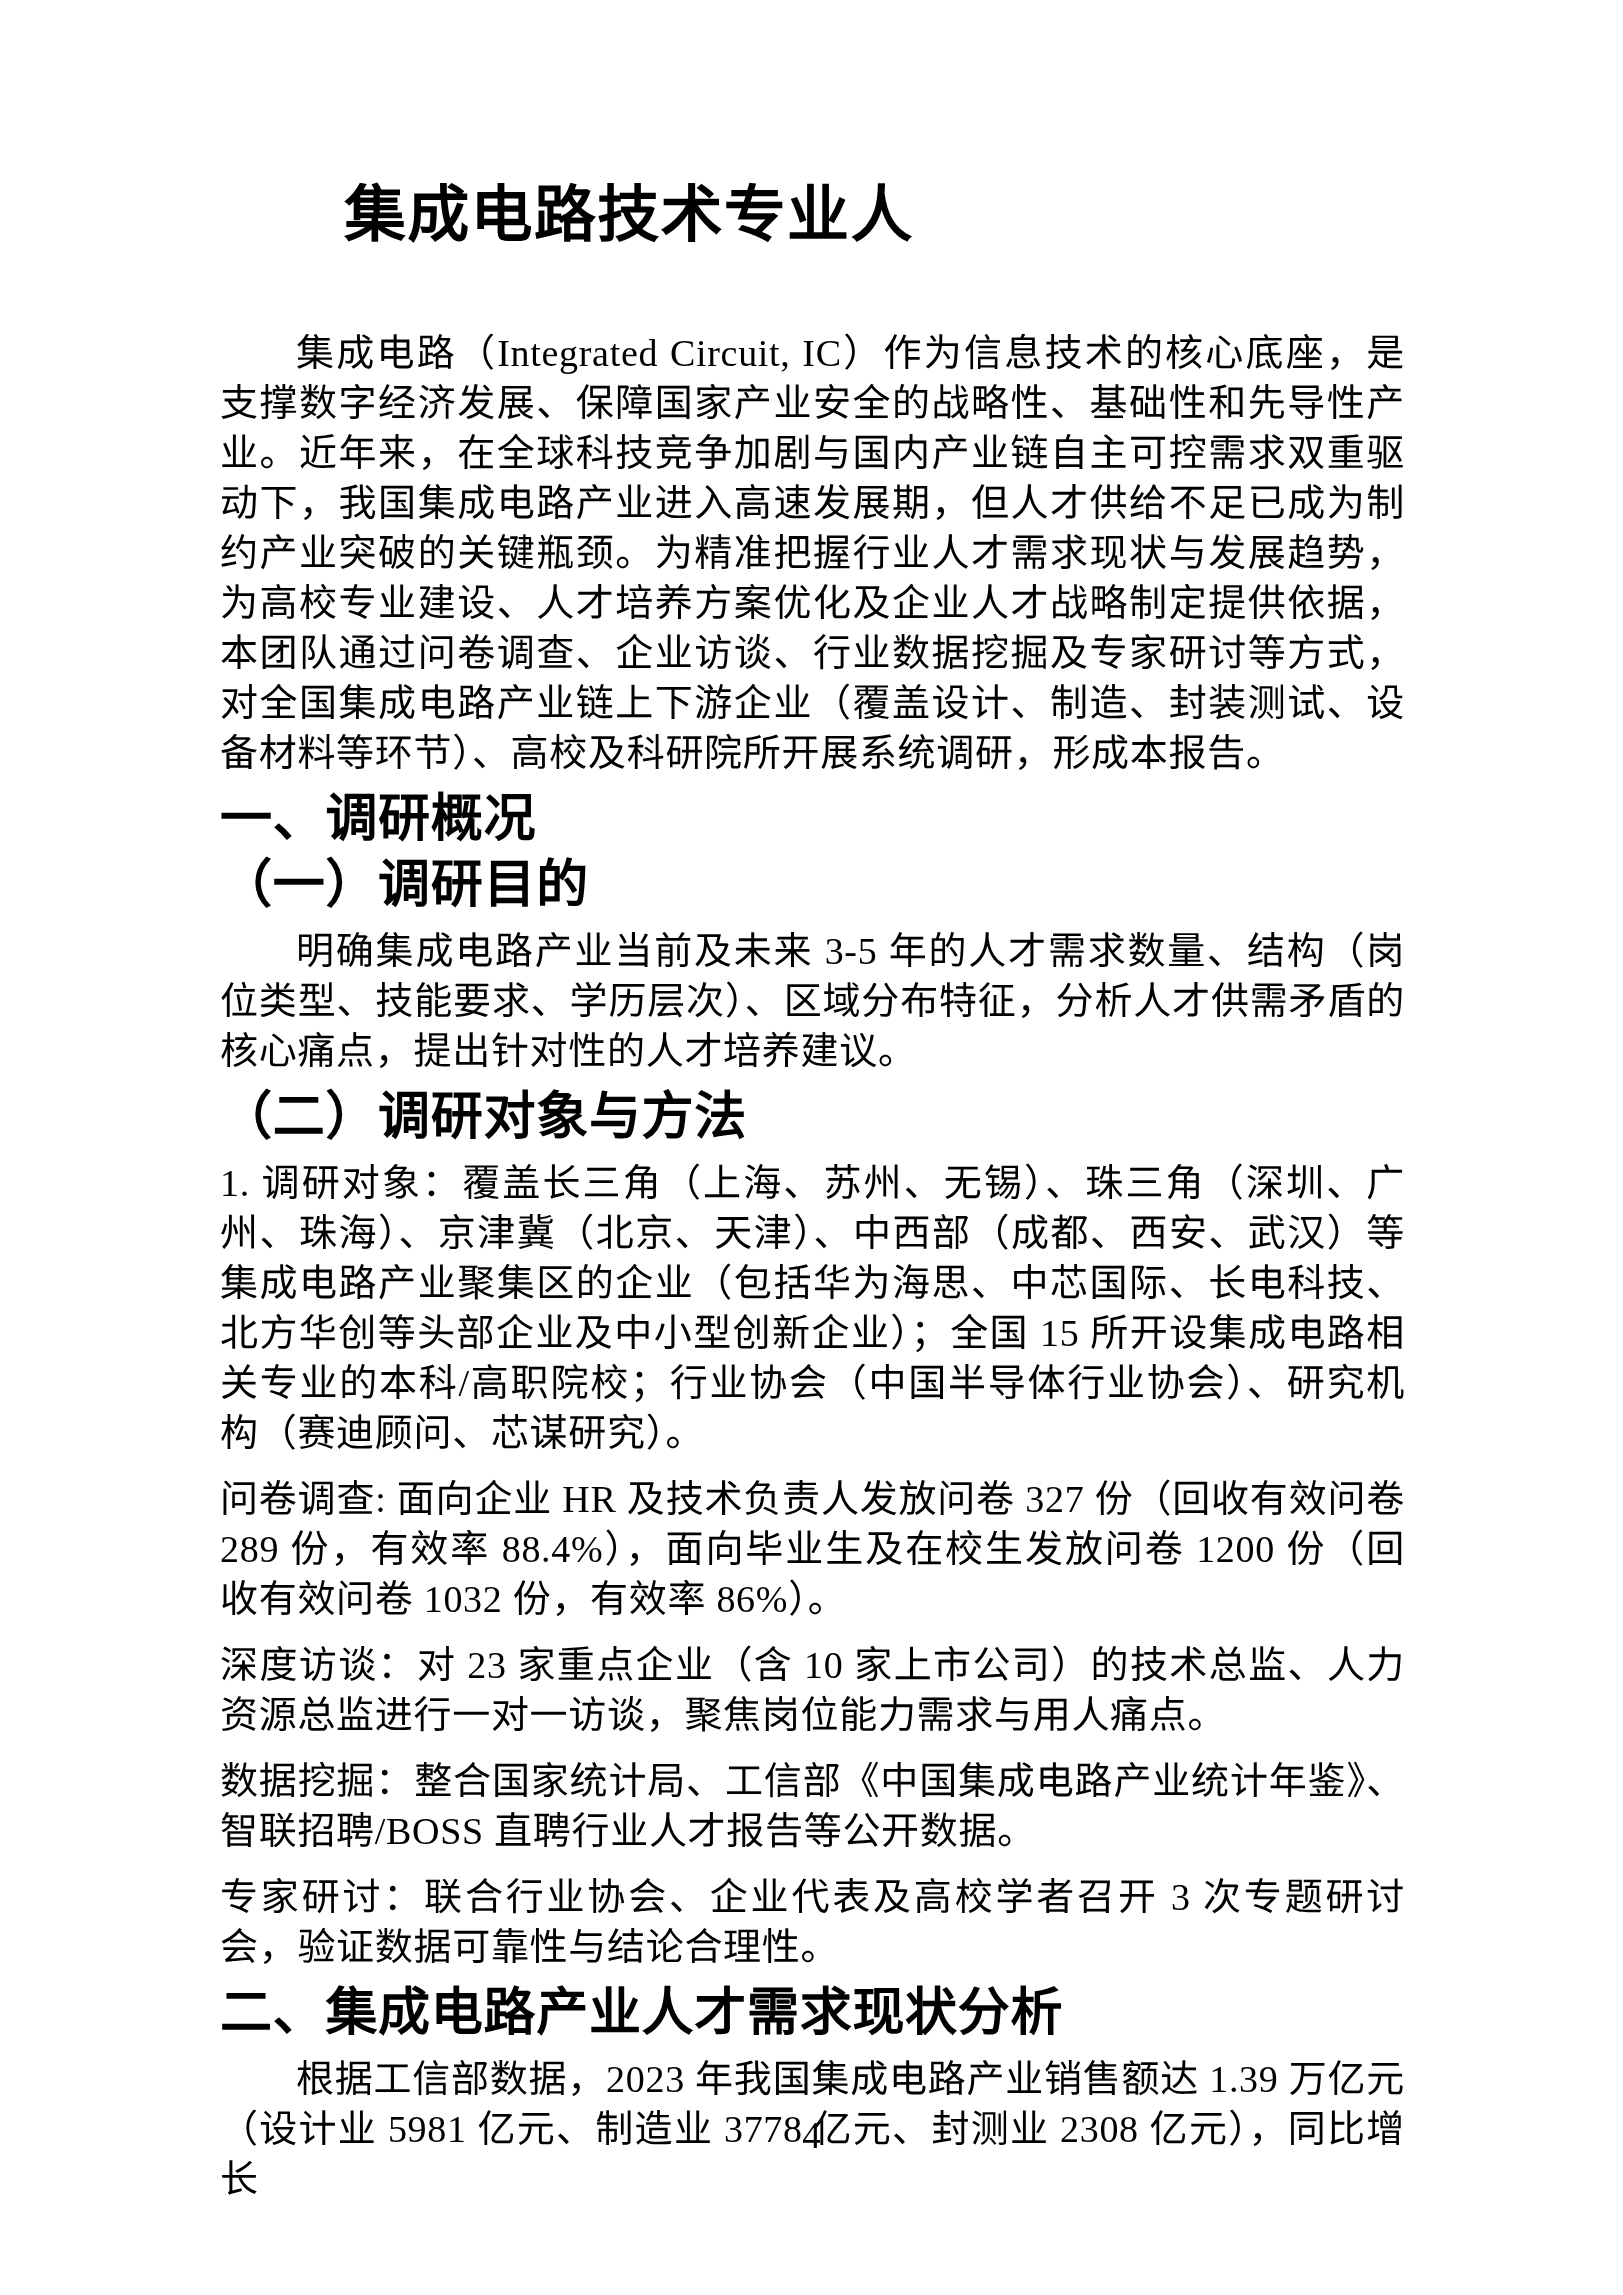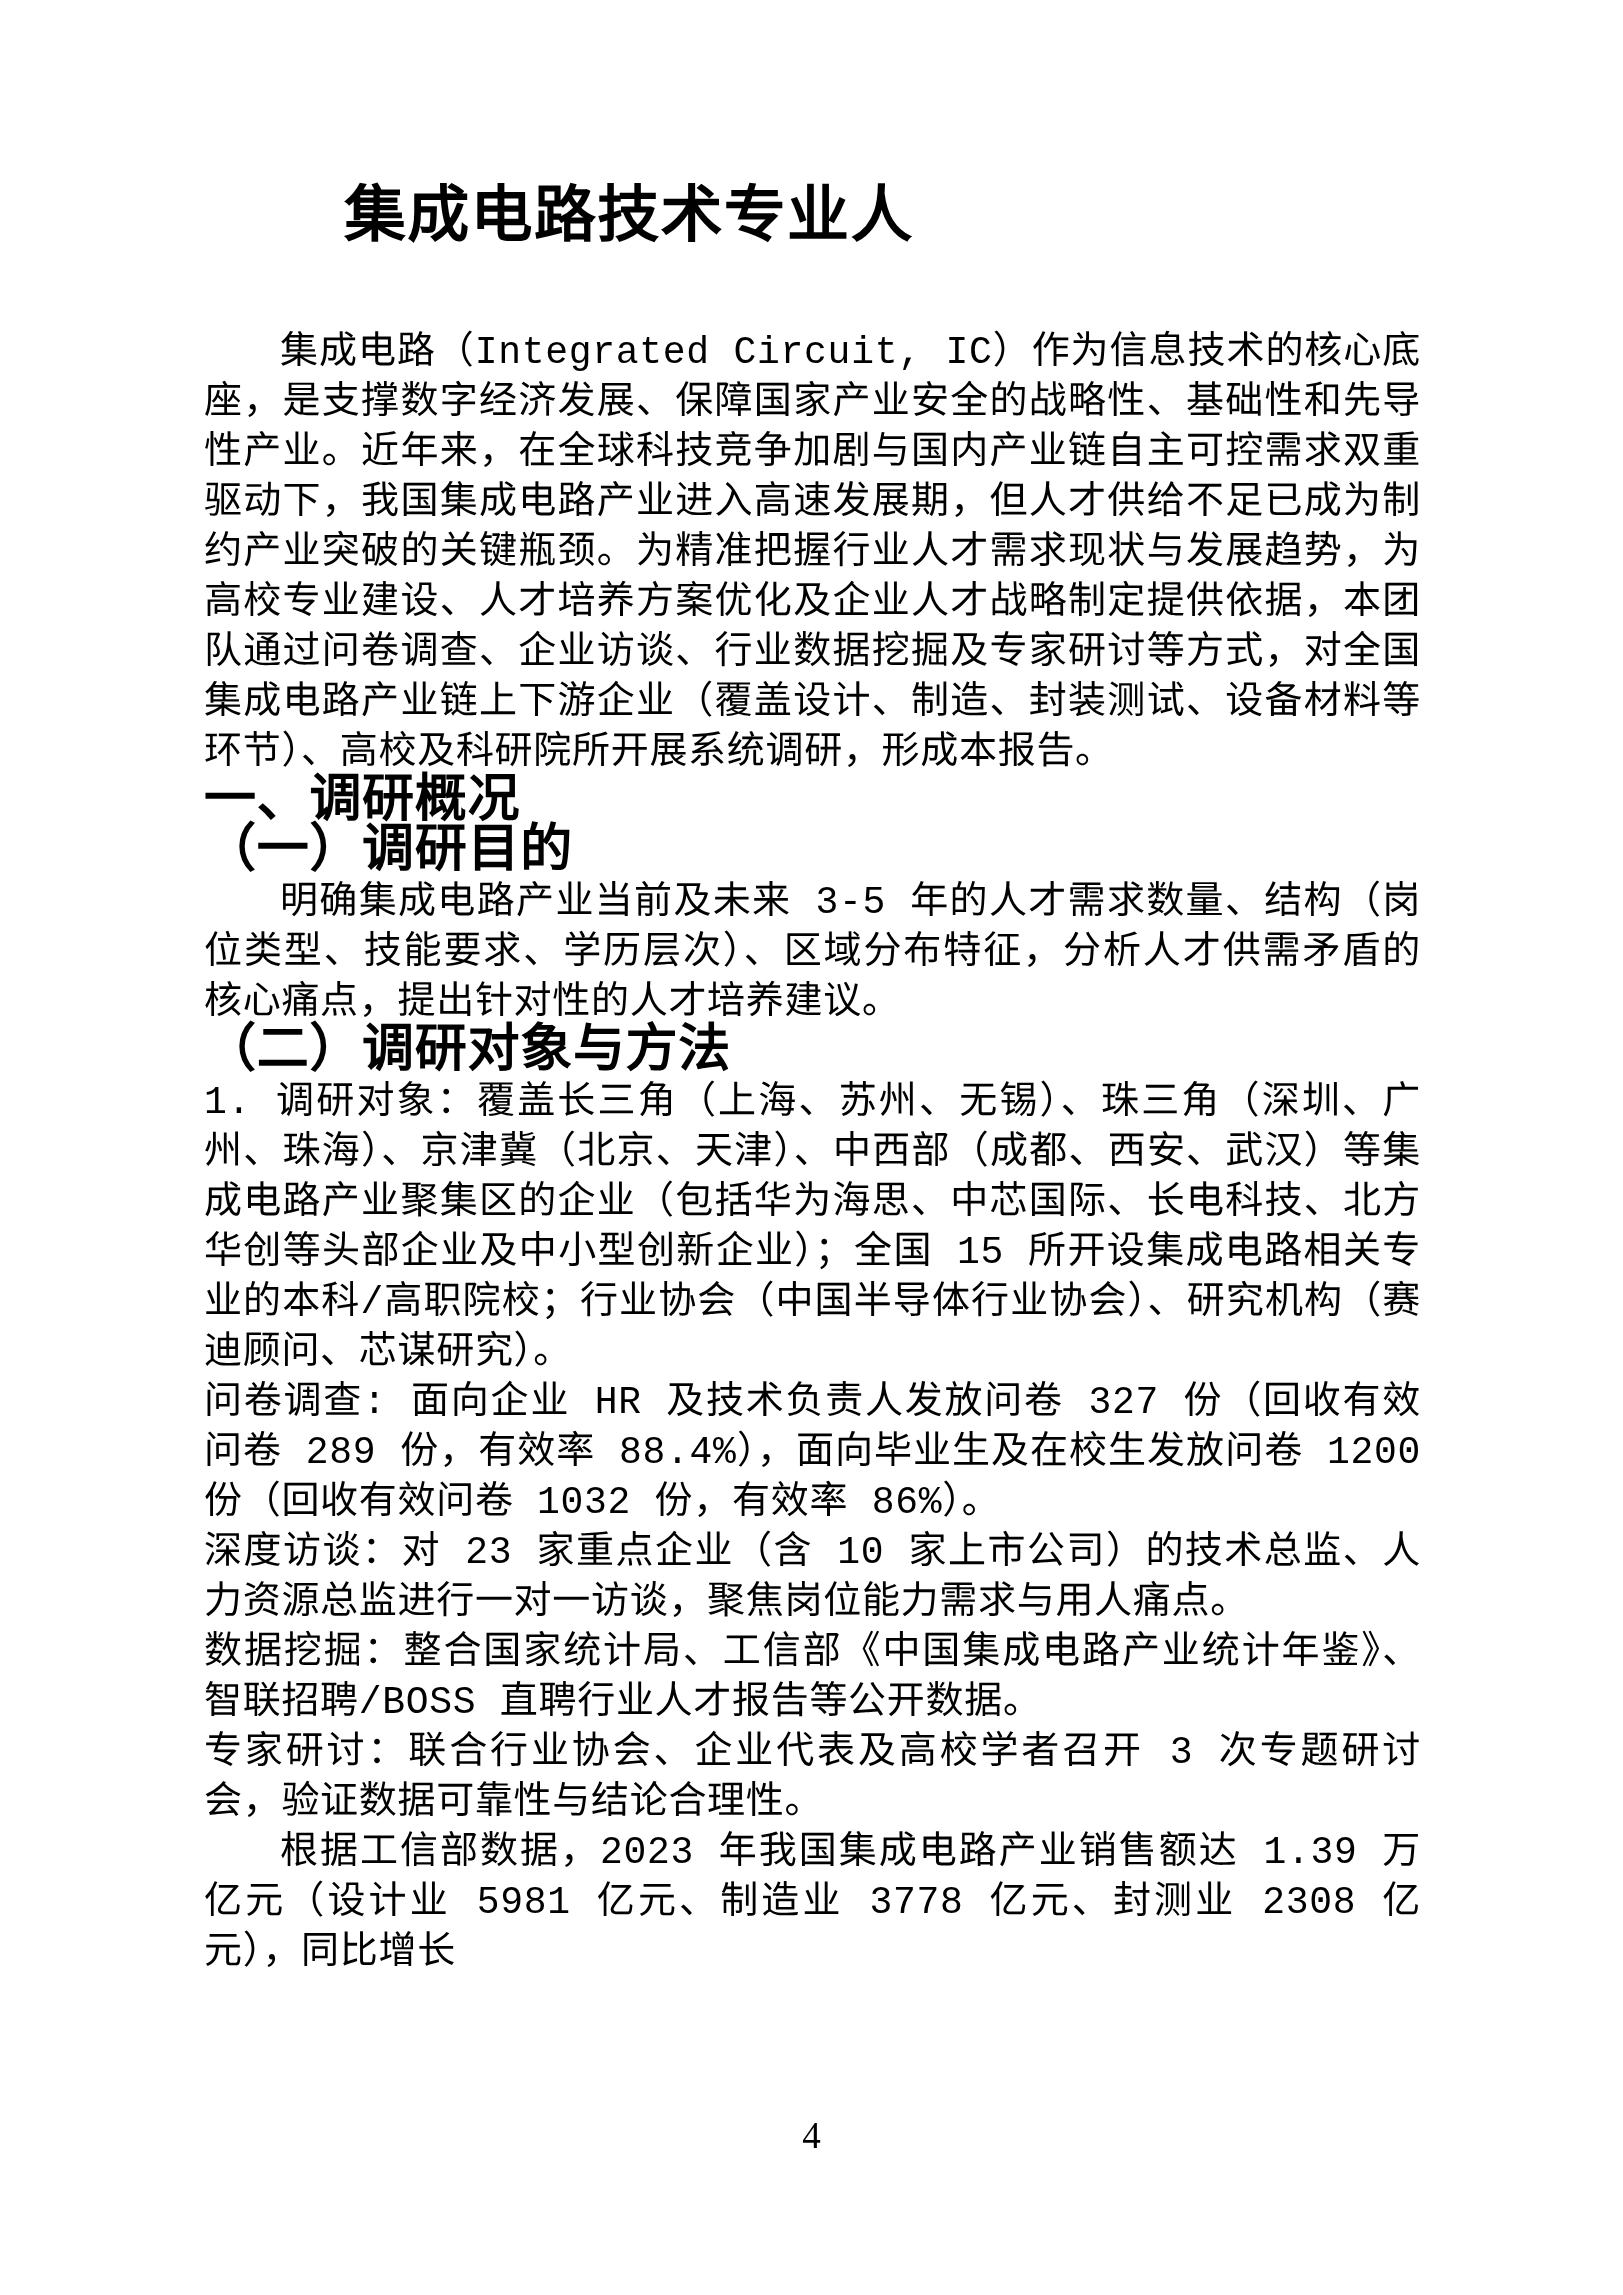--- a/index.html
+++ b/index.html
@@ -28,23 +28,22 @@
   }
   .doc-title {
     font-size: 62px;
     line-height: 82px;
     font-weight: bold;
     letter-spacing: 1.3px;
     margin: 0 0 72px 140px;
     text-align: left;
   }
   .content p {
-    margin: 0;
+    margin: 16px;
     padding: 0;
-    font-family: Liberation Mono, monospace;
   }
   .indent {
     text-indent: 2em;
   }
   .heading {
     font-weight: bold;
     font-size: 52px;
   }
   .page-num {
     position: absolute;
@@ -77,20 +76,21 @@
 
 
     <p>问卷调查: 面向企业 HR 及技术负责人发放问卷 327 份（回收有效问卷 289 份，有效率 88.4%），面向毕业生及在校生发放问卷 1200 份（回收有效问卷 1032 份，有效率 86%）。</p>
 
     <p>深度访谈：对 23 家重点企业（含 10 家上市公司）的技术总监、人力资源总监进行一对一访谈，聚焦岗位能力需求与用人痛点。</p>
 
     <p>数据挖掘：整合国家统计局、工信部《中国集成电路产业统计年鉴》、智联招聘/BOSS 直聘行业人才报告等公开数据。</p>
 
     <p>专家研讨：联合行业协会、企业代表及高校学者召开 3 次专题研讨会，验证数据可靠性与结论合理性。</p>
 
+    <p class="heading">二、集成电路产业人才需求现状分析</p>
 
 
     <p class="indent">根据工信部数据，2023 年我国集成电路产业销售额达 1.39 万亿元（设计业 5981 亿元、制造业 3778 亿元、封测业 2308 亿元），同比增长</p>
   </div>
 
   <div class="page-num">4</div>
 </div>
 
 
 </body></html>

